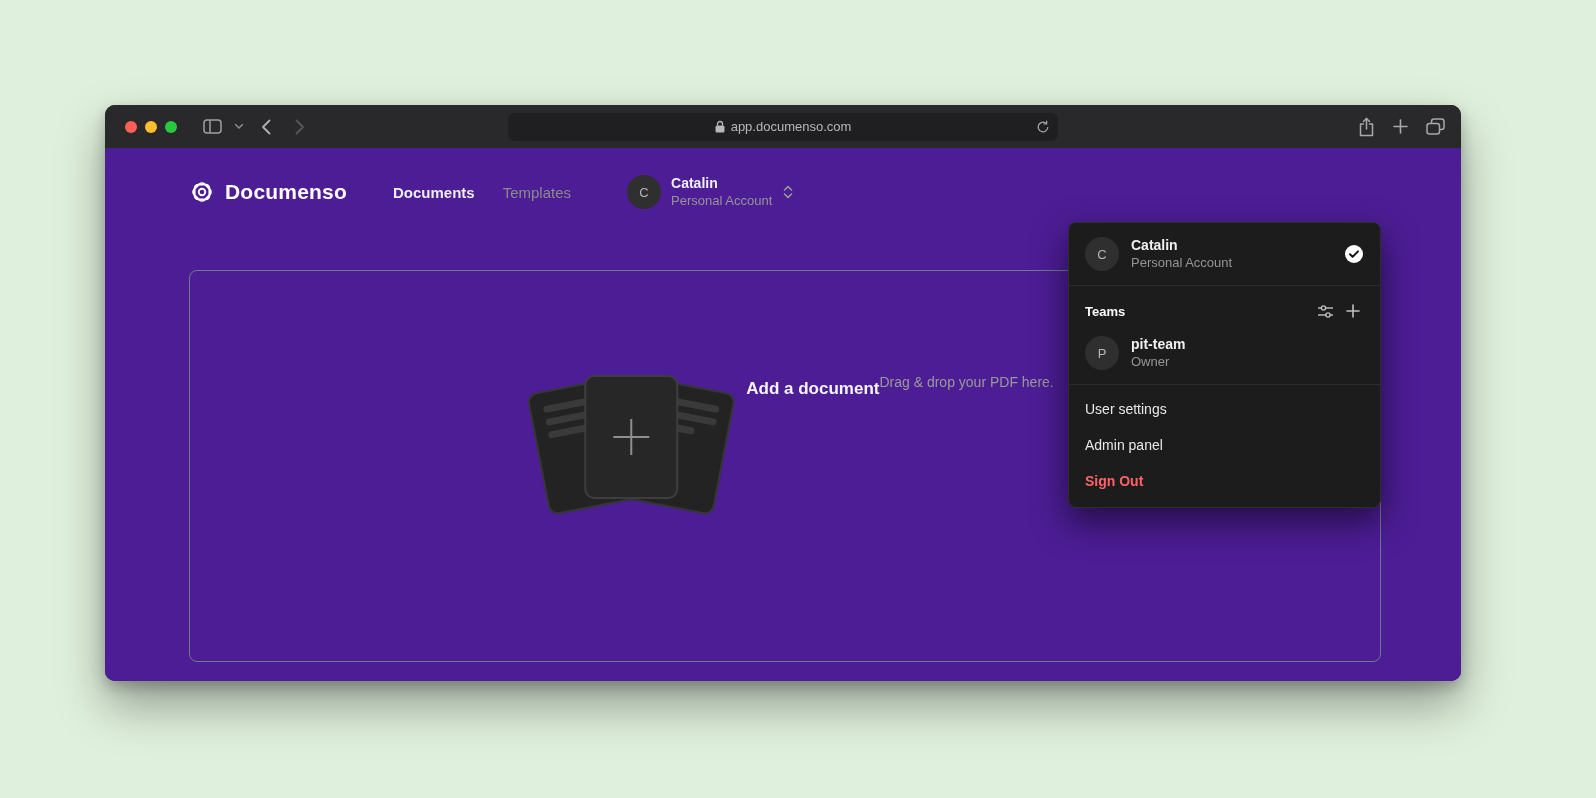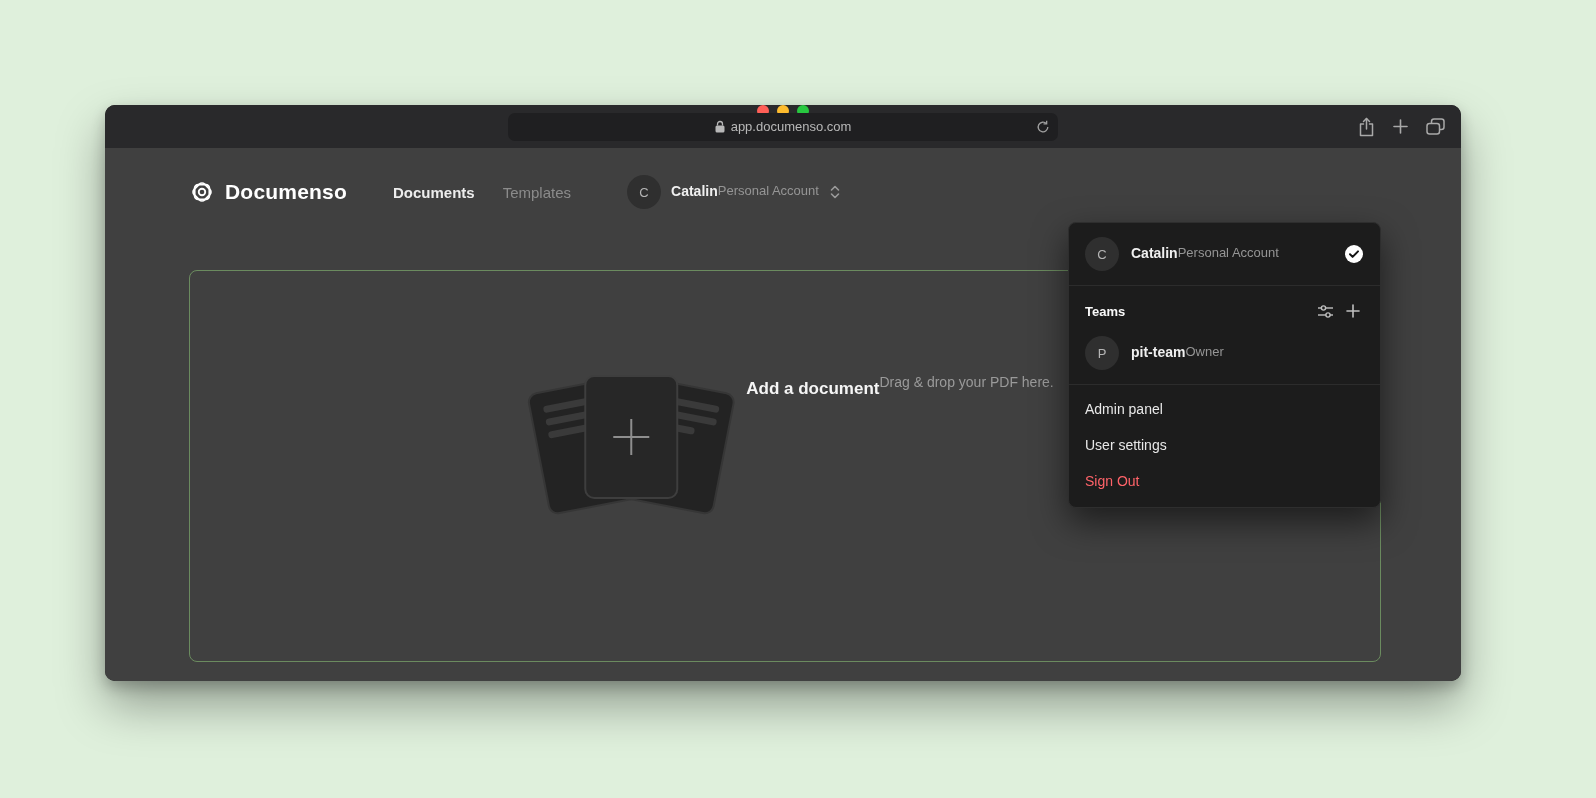--- a/index.html
+++ b/index.html
@@ -5,57 +5,57 @@
   * { margin:0; padding:0; box-sizing:border-box; }
   html, body { width:1596px; height:798px; overflow:hidden; }
   body { background:#dff0dc; font-family:"Liberation Sans","DejaVu Sans",sans-serif; }
 
   
   .window {
     position:absolute; left:105px; top:105px; width:1356px; height:576px;
     border-radius:10px; overflow:hidden; background:#1a1a1a;
     box-shadow:0 24px 48px rgba(0,0,0,.35), 0 6px 14px rgba(0,0,0,.22);
   }
-  .titlebar { position:relative; height:43px; background:#29292b; display:flex; align-items:center; padding:0 20px;flex-direction:column; }
+  .titlebar { position:relative; height:43px; background:#29292b; display:flex; align-items:center; padding:0 20px; }
   .traffic { display:flex; gap:8px; align-items:center; }
   .light { width:12px; height:12px; border-radius:50%; }
   .light.red{ background:#ff5f57; } .light.yellow{ background:#febc2e; } .light.green{ background:#28c840; }
   .tb-icons { display:flex; align-items:center; margin-left:20px; gap:4px; }
   .tb-btn { display:flex; align-items:center; justify-content:center; width:30px; height:26px; border-radius:6px; }
   .tb-btn.tight { width:16px; }
   .urlbar {
     position:absolute; left:50%; top:50%; transform:translate(-50%,-50%);
     width:550px; height:28px; background:#1f1f21; border-radius:7px;
     display:flex; align-items:center; justify-content:center; gap:6px;
     color:#b8b8b8; font-size:13px;
   }
   .urlbar .reload { position:absolute; right:8px; top:7px; }
   .tb-right { position:absolute; right:16px; top:0; height:43px; display:flex; gap:18px; align-items:center; }
 
   
-  .app { position:relative; height:533px; background:#404040; }
+  .app { position:relative; height:533px; background:#4c1d95; }
   .app-header { display:flex; align-items:center; height:88px; padding:0 80px 0 84px; }
   .brand { display:flex; align-items:center; gap:10px; }
   .brand-name { color:#fff; font-size:21px; font-weight:bold; letter-spacing:.2px; }
   .nav { display:flex; gap:28px; margin-left:46px; font-size:15px;align-items:center; }
   .nav-documents { color:#ededed; font-weight:600; cursor:pointer; }
   .nav-templates { color:#8b8b8b; font-weight:500; cursor:pointer; }
   .search {
     margin-left:auto; width:375px; height:38px; border:1px solid #343434; background:#1e1e1e;
     border-radius:8px; display:flex; align-items:center; padding:0 8px 0 12px; gap:9px;
   }
   .search-input { flex:1; background:transparent; border:0; outline:0; color:#e5e5e5; font-size:14px; font-family:inherit; }
   .search-input::placeholder { color:#9b9b9b; }
   .kbd { background:#323232; color:#b3b3b3; font-size:12px; padding:3px 8px; border-radius:5px; white-space:nowrap; }
   .account { display:flex; align-items:center; gap:10px; margin-left:56px; cursor:pointer; }
   .avatar {
     width:34px; height:34px; border-radius:50%; background:#2f2f2f; color:#b5b5b5;
     display:flex; align-items:center; justify-content:center; font-size:13px; flex:0 0 auto;
   }
-  .acc-text { display:flex; flex-direction:row; line-height:1.25;text-align:right; }
+  .acc-text { display:flex; flex-direction:column; line-height:1.25; }
   .acc-name { color:#f0f0f0; font-size:14px; font-weight:600; }
   .acc-sub { color:#959595; font-size:13px; }
 
   
   .dropzone {
     position:absolute; left:84px; right:80px; top:122px; height:392px;
     border:1px solid rgba(150,214,125,.5); border-radius:8px;
   }
   .dz-inner { position:absolute; left:50%; top:94px; transform:translateX(-50%); display:flex; flex-direction:row; align-items:flex-start; }
   .cards { position:relative; width:230px; height:150px; }
@@ -81,21 +81,21 @@
     box-shadow:0 14px 34px rgba(0,0,0,.55); padding:6px 0 8px;
   }
   .menu-label { padding:8px 16px 6px; color:#fafafa; font-size:13px; font-weight:700; display:flex; align-items:center; }
   .menu-label .spacer { flex:1; }
   .menu-label .mini-btn { display:flex; align-items:center; justify-content:center; width:22px; height:22px; margin-left:6px; cursor:pointer; }
   .menu-account { display:flex; align-items:center; gap:12px; padding:8px 16px 12px; cursor:pointer; }
   .menu-account .acc-name { font-weight:600; }
   .menu-divider { height:1px; background:#2c2c2c; margin:2px 0 6px; }
   .check-wrap { margin-left:auto; display:flex; align-items:center; }
   .menu-link { padding:8px 16px; color:#e8e8e8; font-size:14px; cursor:pointer; line-height:20px; }
-  .menu-link.signout { color:#ff6369; }
+  .menu-link.signout { color:#ff6369;font-weight:bold; }
 </style>
 </head>
 <body>
 
 <div class="window">
 
   <div class="titlebar">
     <div class="traffic">
       <span class="light red"></span>
       <span class="light yellow"></span>
@@ -261,19 +261,19 @@
       <div class="menu-account">
         <span class="avatar">P</span>
         <span class="acc-text">
           <span class="acc-name">pit-team</span>
           <span class="acc-sub">Owner</span>
         </span>
       </div>
 
       <div class="menu-divider"></div>
 
+      <div class="menu-link">User settings</div>
       <div class="menu-link">Admin panel</div>
-      <div class="menu-link">User settings</div>
       <div class="menu-link signout">Sign Out</div>
     </div>
 
   </div>
 </div>
 
 </body></html>

